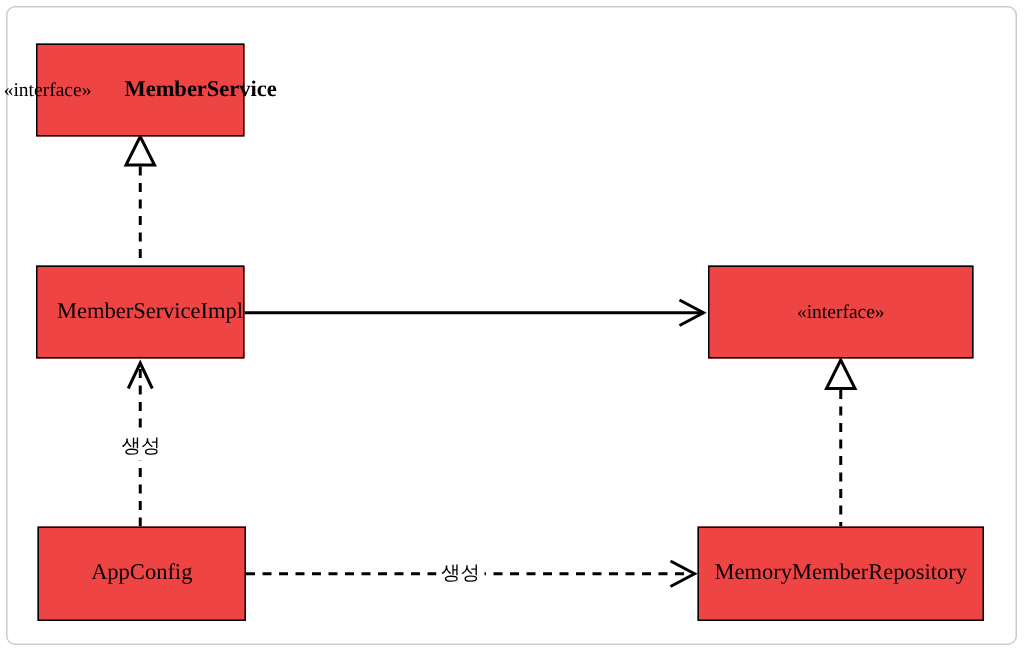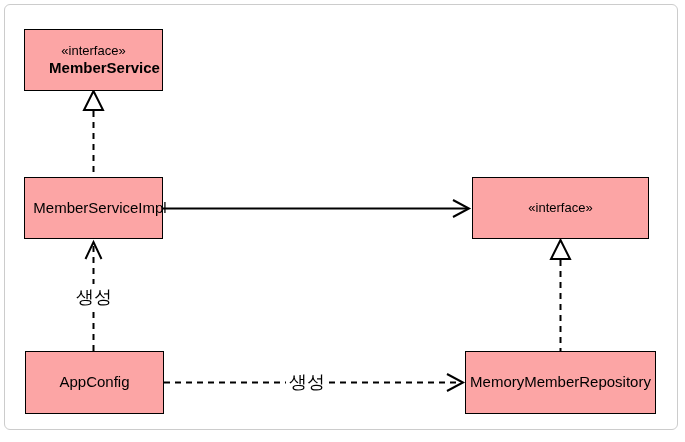--- a/index.html
+++ b/index.html
@@ -25,42 +25,43 @@
   }
   svg.edges {
     position: absolute;
     left: 0; top: 0;
     width: 685px; height: 442px;
     pointer-events: none;
   }
   .uml-box {
     position: absolute;
     border: 1.5px solid #000000;
-    background: #fca5a5;
+    background: #ef4444;
     display: flex;
-    flex-direction: column;
+    flex-direction: row;
     align-items: center;
     justify-content: center;
     text-align: center;
     line-height: 1.25;
+    font-family: Liberation Serif, serif;
   }
   .stereotype { font-size: 13px; font-weight: 400; }
   .iface-name { font-size: 15px; font-weight: 700; margin-left: 22px; }
   .class-name { font-size: 15px; font-weight: 400; }
 
   #box-member-service          { left: 24px;  top: 29px;  width: 139px; height: 62px; }
   #box-member-service-impl     { left: 24px;  top: 177px; width: 139px; height: 62px; padding-left: 13px; }
   #box-member-repository       { left: 472px; top: 177px; width: 177px; height: 62px; }
   #box-app-config              { left: 25px;  top: 351px; width: 139px; height: 63px; }
   #box-memory-member-repository{ left: 465px; top: 351px; width: 191px; height: 63px; }
 
   .edge-label {
     position: absolute;
     background: #ffffff;
-    font-size: 18px;
+    font-size: 13px;
     padding: 1px 3px;
     transform: translate(-50%, -50%);
     white-space: nowrap;
   }
   #label-create-vertical   { left: 94px;  top: 297px; }
   #label-create-horizontal { left: 307px; top: 382px; }
 </style>
 </head>
 <body>
 

